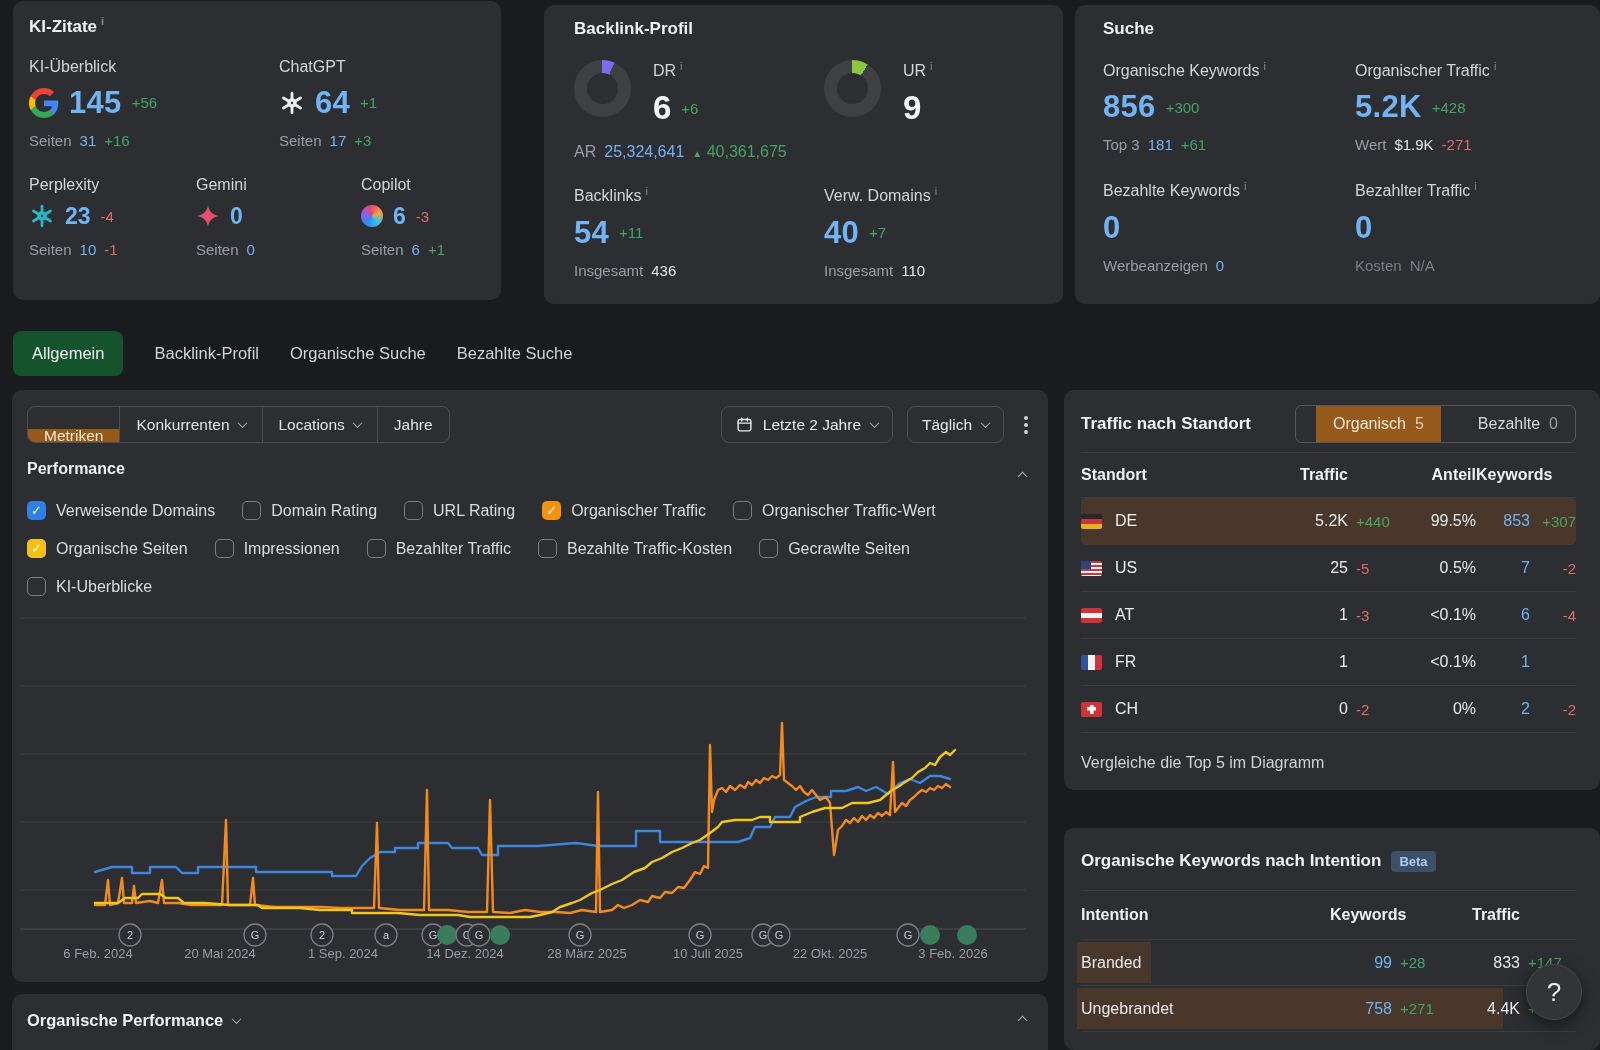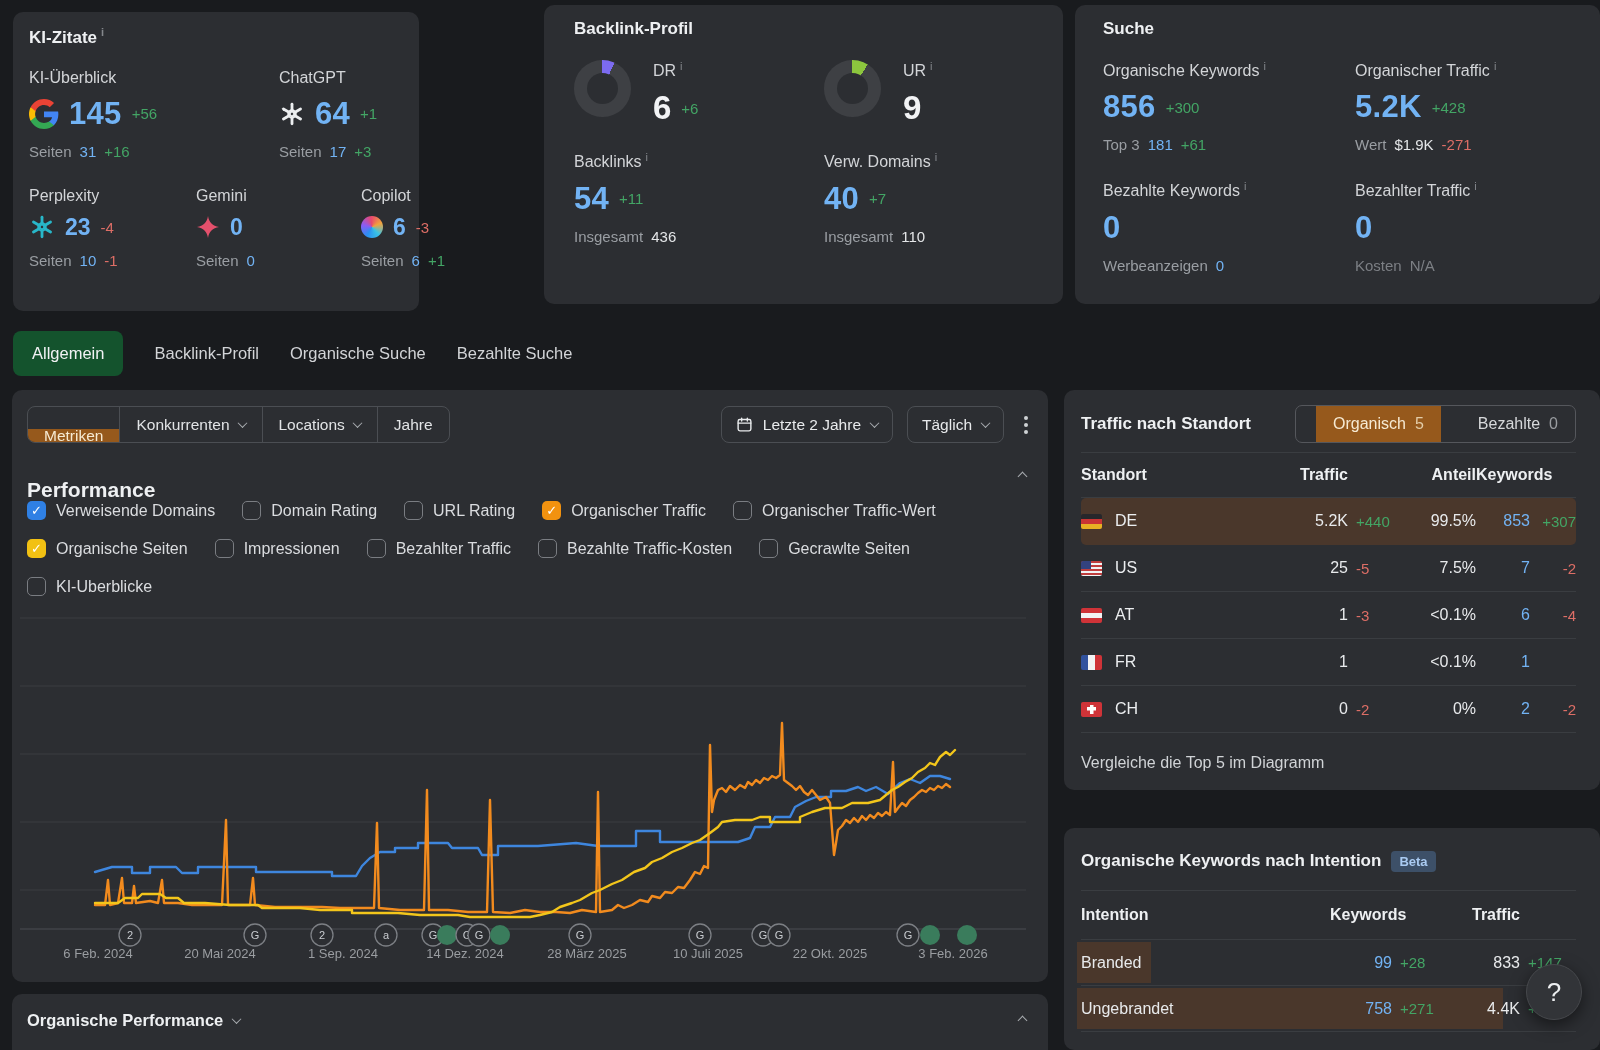--- a/index.html
+++ b/index.html
@@ -7,21 +7,21 @@
   body {
     position:relative; overflow:hidden;
     background:#191b1e; color:#e8eaec;
     font-family:"Liberation Sans","DejaVu Sans",sans-serif;
     font-size:16px;
   }
   .panel { position:absolute; background:#2c2e32; border-radius:10px; }
 
   
   .card { padding:14px 16px; }
-  #card-ai      { left:13px;  top:12px; width:406px; height:299px; }
+  #card-ai      { left:13px;  top:1px; width:488px; height:299px; }
   #card-backlink{ left:544px; top:5px; width:519px; height:299px; padding-left:30px; }
   #card-search  { left:1075px;top:5px; width:525px; height:299px; padding-left:28px; }
   .card-title { font-size:17px; font-weight:700; color:#eef0f2; }
   .info-i { font-size:11px; color:#84878c; vertical-align:super; margin-left:4px; font-style:normal; }
   .metric-label { font-size:16px; color:#d3d5d8; }
   .value-row { display:flex; align-items:center; gap:10px; margin-top:9px; }
   .big  { font-size:31px; font-weight:600; color:#72b3f4; letter-spacing:.3px; }
   .mid  { font-size:23px; font-weight:600; color:#72b3f4; }
   .delta { font-size:15px; font-weight:400; }
   .up   { color:#43a565; }
@@ -65,21 +65,21 @@
   .seg.active { background:#96591c; color:#f6ead3; }
   .tb-right { display:flex; gap:14px; align-items:center; }
   .tb-btn { display:flex; gap:10px; align-items:center; height:37px; padding:0 14px;
     border:1px solid #4b4e53; border-radius:8px; font-size:15.5px; color:#e8eaec; cursor:pointer; }
   .chev { width:7px; height:7px; border-right:1.6px solid #a9acb0; border-bottom:1.6px solid #a9acb0;
     display:inline-block; transform:rotate(45deg) translate(-1px,-1px); }
   .chev.up { transform:rotate(-135deg); }
   .kebab { display:flex; flex-direction:column; gap:3px; padding:6px; cursor:pointer; }
   .kebab i { width:4px; height:4px; border-radius:50%; background:#cfd2d5; }
 
-  #perf-title { position:absolute; left:15px; top:88px; font-size:21px; font-weight:700; color:#eef0f2; }
+  #perf-title { position:absolute; left:15px; top:70px; font-size:16px; font-weight:700; color:#eef0f2; }
   #perf-collapse { position:absolute; right:22px; top:76px; cursor:pointer; }
 
   #cb-rows { position:absolute; left:15px; top:106px; display:flex; flex-direction:column; gap:9px; }
   .cb-row { display:flex; gap:27px; align-items:center; height:29px; }
   .cb-item { display:flex; gap:10px; align-items:center; cursor:pointer; }
   .cb-box { width:19px; height:19px; border-radius:5px; border:1.5px solid #7a7d82;
     display:flex; align-items:center; justify-content:center; font-size:13px; font-weight:700; color:#fff; }
   .cb-box.checked { border:none; }
   .cb-label { font-size:16px; color:#dadcdf; }
 
@@ -258,20 +258,25 @@
     <div class="donut-wrap">
       <div class="donut" id="ur-donut" style="background: conic-gradient(rgb(140, 198, 62) 0deg, rgb(140, 198, 62) 9%, rgb(62, 64, 68) 9%, rgb(62, 64, 68) 100%);"></div>
       <div>
         <div class="metric-label"><span>UR</span><i class="info-i">i</i></div>
         <div class="value-row">
             <span class="rating-num">9</span>
           </div>
       </div>
     </div>
   </div>
+  <div class="ar-line">
+    <span>AR</span>
+    <span class="blue">25,324,641</span>
+    <span class="up"><span class="tri-up">▲</span> <span>40,361,675</span></span>
+  </div>
   <div class="bl-row" style="margin-top:24px;">
     <div>
       <div class="metric-label"><span>Backlinks</span><i class="info-i">i</i></div>
       <div class="value-row">
           <span class="big">54</span>
           <span class="delta up">+11</span>
         </div>
       <div class="sub-row">
           <span>Insgesamt</span>
           <span class="white">436</span>
@@ -562,21 +567,21 @@
         <div class="cell-r t-blue">853</div>
         <div class="cell-r up" style="font-size: 15px;">+307</div>
       </div>
       <div class="loc-row">
         <div class="loc-name">
           <span class="flag flag-us"></span>
           <span>US</span>
         </div>
         <div class="cell-r">25</div>
         <div class="cell-dl down">-5</div>
-        <div class="cell-r">7.5%</div>
+        <div class="cell-r">0.5%</div>
         <div class="cell-r t-blue">7</div>
         <div class="cell-r down" style="font-size: 15px;">-2</div>
       </div>
       <div class="loc-row">
         <div class="loc-name">
           <span class="flag flag-at"></span>
           <span>AT</span>
         </div>
         <div class="cell-r">1</div>
         <div class="cell-dl down">-3</div>

